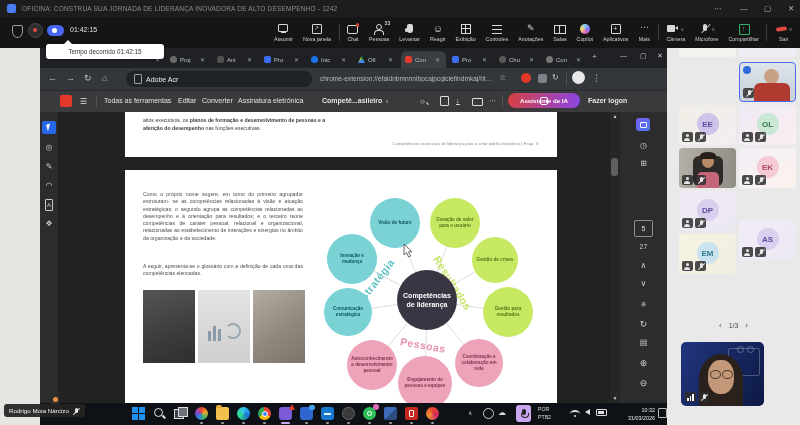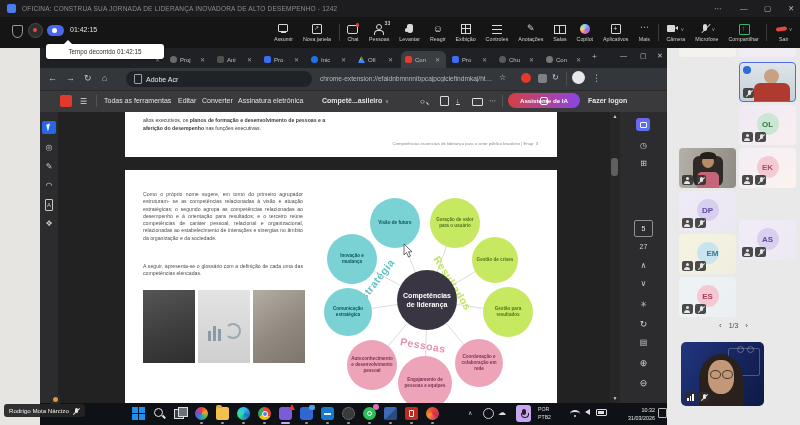--- a/index.html
+++ b/index.html
@@ -542,20 +542,33 @@
     <span style="position:absolute;left:3px;top:3px;width:8px;height:8px;border-radius:50%;background:#2f6bd8;"></span>
     <span style="position:absolute;left:24px;top:6px;width:15px;height:15px;border-radius:50%;background:#c8a083;"></span>
     <span style="position:absolute;left:14px;top:20px;width:36px;height:20px;border-radius:6px 6px 0 0;background:#b03a30;"></span>
     <div class="bgrp">
         <span class="bdg">
           <i class="micoff-s"></i>
         </span>
       </div>
   </div>
 
+  <div class="tile" style="left:679px;top:105px;background:linear-gradient(135deg,#f0efe6,#f3edf1);">
+    <div class="avc" style="background:#cfc3ea;color:#5f4ba0;">
+        <span>EE</span>
+      </div>
+    <div class="bgrp">
+        <span class="bdg">
+          <i class="person-s"></i>
+        </span>
+        <span class="bdg">
+          <i class="micoff-s"></i>
+        </span>
+      </div>
+  </div>
   <div class="tile" style="left:739px;top:105px;background:linear-gradient(135deg,#efe9f5,#f8eff0);">
     <div class="avc" style="background:#c9e7d2;color:#38754a;">
         <span>OL</span>
       </div>
     <div class="bgrp">
         <span class="bdg">
           <i class="person-s"></i>
         </span>
         <span class="bdg">
           <i class="micoff-s"></i>
@@ -599,21 +612,21 @@
         <span class="bdg">
           <i class="person-s"></i>
         </span>
         <span class="bdg">
           <i class="micoff-s"></i>
         </span>
       </div>
   </div>
 
   <div class="tile" style="left:679px;top:234px;background:linear-gradient(135deg,#f6f3e2,#f0eee0);">
-    <div class="avc" style="background:#c9e4ef;color:#36788e;justify-content:flex-end;">
+    <div class="avc" style="background:#c9e4ef;color:#36788e;">
         <span>EM</span>
       </div>
     <div class="bgrp">
         <span class="bdg">
           <i class="person-s"></i>
         </span>
         <span class="bdg">
           <i class="micoff-s"></i>
         </span>
       </div>
@@ -625,33 +638,20 @@
     <div class="bgrp">
         <span class="bdg">
           <i class="person-s"></i>
         </span>
         <span class="bdg">
           <i class="micoff-s"></i>
         </span>
       </div>
   </div>
 
-  <div class="tile" style="left:679px;top:277px;background:linear-gradient(135deg,#eef4f6,#eaf0f2);">
-    <div class="avc" style="background:#f5c9d4;color:#ad3f5d;">
-        <span>ES</span>
-      </div>
-    <div class="bgrp">
-        <span class="bdg">
-          <i class="person-s"></i>
-        </span>
-        <span class="bdg">
-          <i class="micoff-s"></i>
-        </span>
-      </div>
-  </div>
 
   <div class="abs pagin">
     <span class="ar">‹</span>
     <span class="pg">1/3</span>
     <span class="ar">›</span>
   </div>
 
   <div class="abs selfview">
     <span style="position:absolute;right:4px;top:6px;width:30px;height:26px;border:1px solid rgba(255,255,255,.25);border-radius:2px;"></span>
     <span style="position:absolute;right:10px;top:4px;width:5px;height:5px;border:1px solid rgba(255,255,255,.3);border-radius:50%;"></span>

